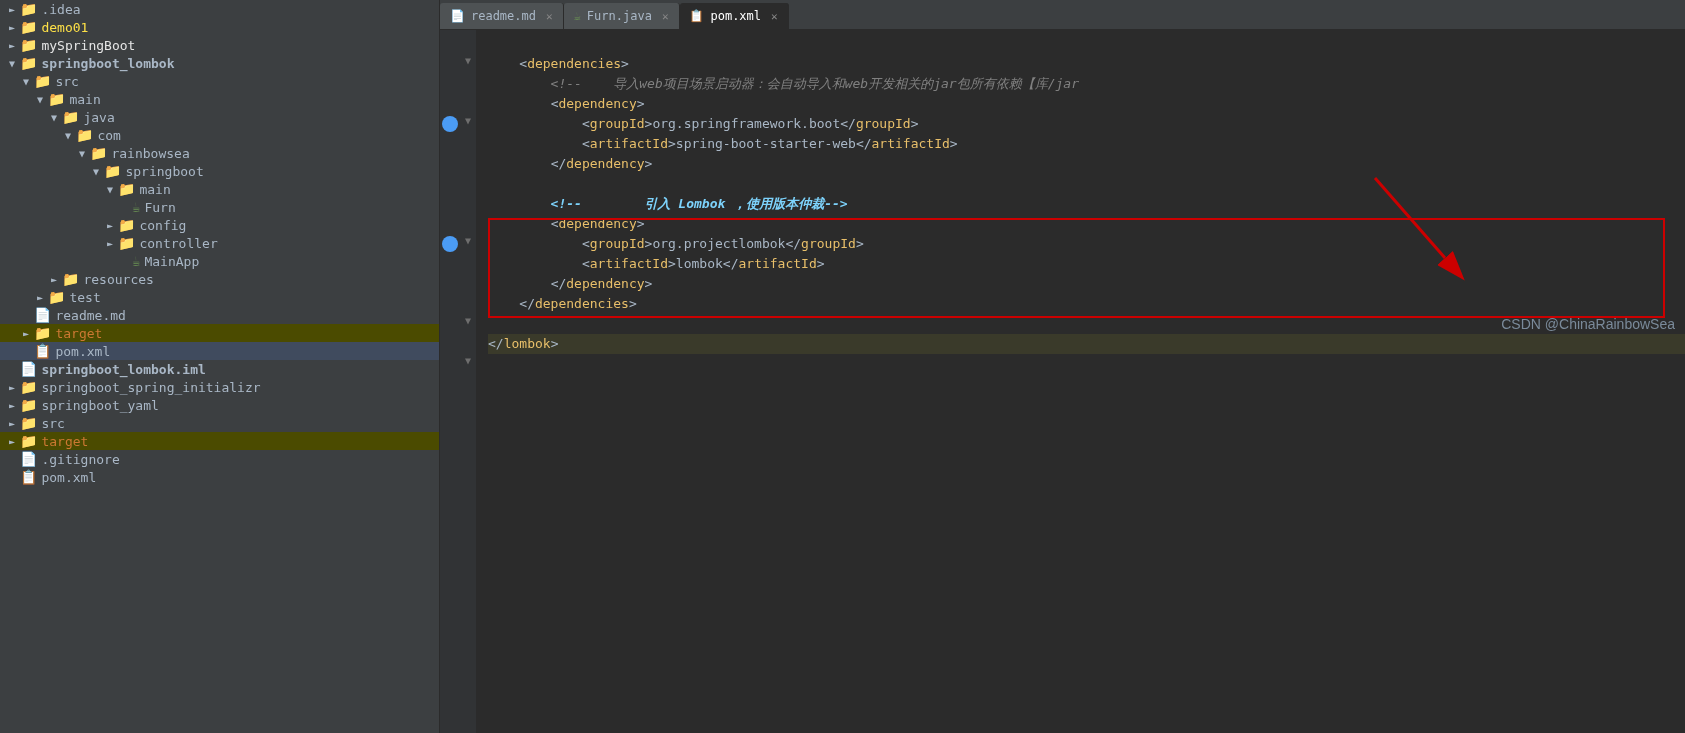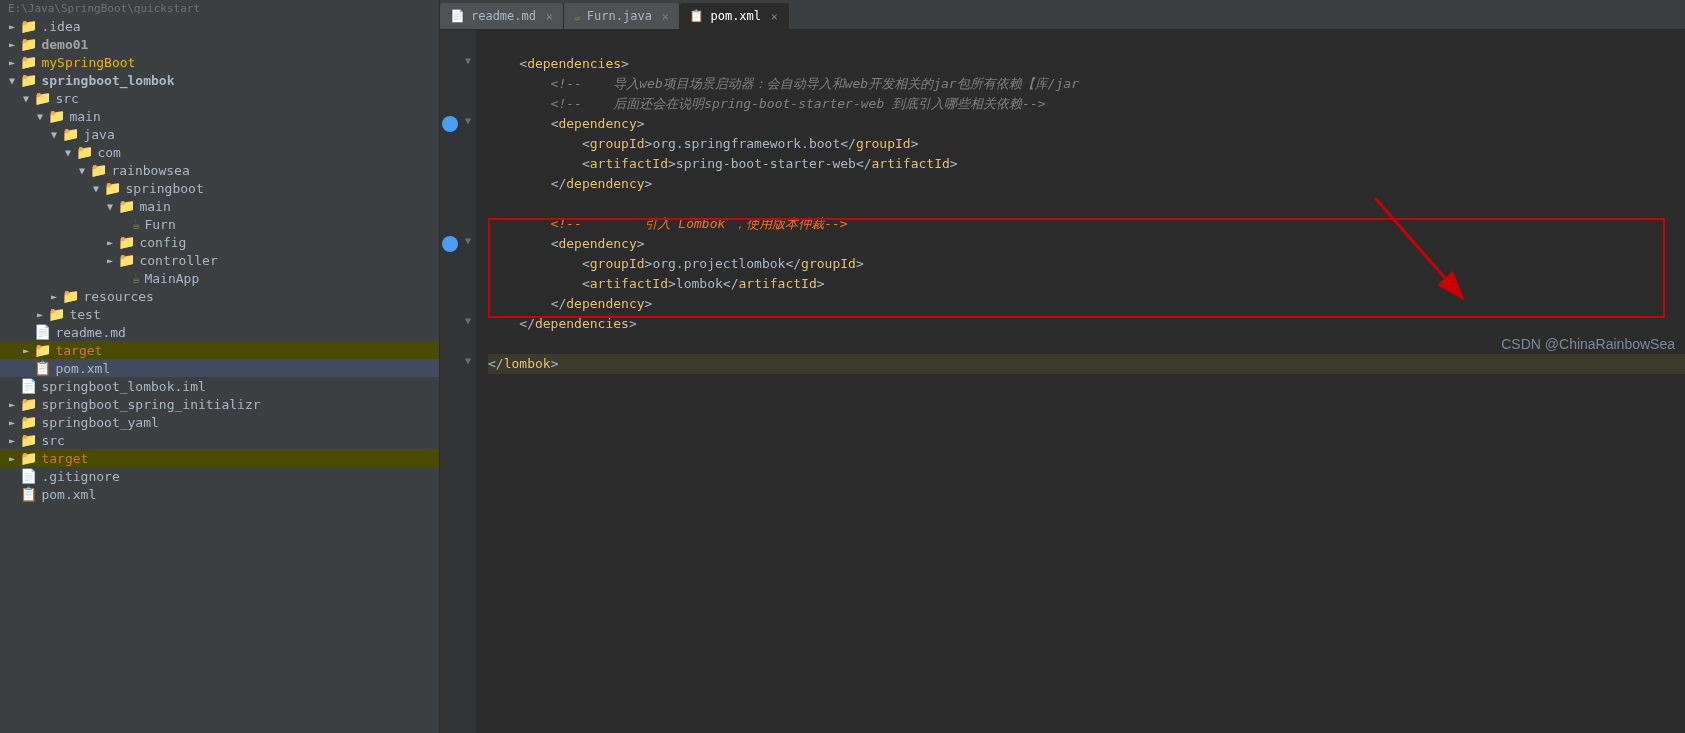--- a/index.html
+++ b/index.html
@@ -219,42 +219,39 @@
       width: 16px;
       background: #313335;
       flex-shrink: 0;
     }
   </style>
 </head>
 <body>
 
 <div id="sidebar">
 
-  <div style="font-size:11px;color:#6e7373;padding:2px 8px 2px 8px;">
-    <span>E:\Java\SpringBoot\quickstart</span>
-  </div>
 
   <div id="tree-container">
       <div class="tree-item">
         <span class="indent" style="width:4px;display:inline-block;"></span>
         <span class="tree-arrow">►</span>
         <span class="tree-icon" style="color:#6897BB;">📁</span>
         <span style="color:#a9b7c6;">.idea</span>
       </div>
       <div class="tree-item">
         <span class="indent" style="width:4px;display:inline-block;"></span>
         <span class="tree-arrow">►</span>
         <span class="tree-icon" style="color:#6897BB;">📁</span>
-        <span style="color:#a3a3a3;font-weight:bold;">demo01</span>
-      </div>
-      <div class="tree-item">
-        <span class="indent" style="width:4px;display:inline-block;"></span>
-        <span class="tree-arrow">►</span>
-        <span class="tree-icon" style="color:#6897BB;">📁</span>
-        <span style="color:#eab308;">mySpringBoot</span>
+        <span style="color:#fde047;">demo01</span>
+      </div>
+      <div class="tree-item">
+        <span class="indent" style="width:4px;display:inline-block;"></span>
+        <span class="tree-arrow">►</span>
+        <span class="tree-icon" style="color:#6897BB;">📁</span>
+        <span style="color:#e5e5e5;">mySpringBoot</span>
       </div>
       <div class="tree-item">
         <span class="indent" style="width:4px;display:inline-block;"></span>
         <span class="tree-arrow">▼</span>
         <span class="tree-icon" style="color:#6897BB;">📁</span>
         <span style="font-weight:bold;color:#a9b7c6;">springboot_lombok</span>
       </div>
       <div class="tree-item">
         <span class="indent" style="width:18px;display:inline-block;"></span>
         <span class="tree-arrow">▼</span>
@@ -348,21 +345,21 @@
       <div class="tree-item selected">
         <span class="indent" style="width:18px;display:inline-block;"></span>
         <span class="tree-arrow" style="color:transparent;">►</span>
         <span class="tree-icon" style="color:#cc7832;">📋</span>
         <span style="color:#a9b7c6;">pom.xml</span>
       </div>
       <div class="tree-item">
         <span class="indent" style="width:4px;display:inline-block;"></span>
         <span class="tree-arrow" style="color:transparent;">►</span>
         <span class="tree-icon" style="color:#a9b7c6;">📄</span>
-        <span style="color:#a9b7c6;">springboot_lombok.iml</span>
+        <span style="color:#a9b7c6;font-weight:bold;">springboot_lombok.iml</span>
       </div>
       <div class="tree-item">
         <span class="indent" style="width:4px;display:inline-block;"></span>
         <span class="tree-arrow">►</span>
         <span class="tree-icon" style="color:#6897BB;">📁</span>
         <span style="color:#a9b7c6;">springboot_spring_initializr</span>
       </div>
       <div class="tree-item">
         <span class="indent" style="width:4px;display:inline-block;"></span>
         <span class="tree-arrow">►</span>
@@ -448,27 +445,26 @@
         <div style="height: 20px;"></div>
         <div style="height: 20px; display: flex; align-items: center; justify-content: center;">
           <span style="color:#6e6e6e;font-size:10px;">▼</span>
         </div>
       </div>
     <div class="code-area" id="code-area">
         <div style="position: relative;">
           <div class="code-line">&nbsp;</div>
           <div class="code-line"><span style="color:#a9b7c6;">    </span><span style="color:#a9b7c6;">&lt;</span><span style="color:#e8bf6a;">dependencies</span><span style="color:#a9b7c6;">&gt;</span></div>
           <div class="code-line"><span style="color:#808080;font-style:italic;">        &lt;!--    导入web项目场景启动器：会自动导入和web开发相关的jar包所有依赖【库/jar</span></div>
-          <div class="code-line"><span style="color:#808080;font-style:italic;">        &lt;!--    后面还会在说明spring-boot-starter-web 到底引入哪些相关依赖--&gt;</span></div>
           <div class="code-line"><span style="color:#a9b7c6;">        </span><span style="color:#a9b7c6;">&lt;</span><span style="color:#e8bf6a;">dependency</span><span style="color:#a9b7c6;">&gt;</span></div>
           <div class="code-line"><span style="color:#a9b7c6;">            </span><span style="color:#a9b7c6;">&lt;</span><span style="color:#e8bf6a;">groupId</span><span style="color:#a9b7c6;">&gt;</span><span style="color:#a9b7c6;">org.springframework.boot</span><span style="color:#a9b7c6;">&lt;/</span><span style="color:#e8bf6a;">groupId</span><span style="color:#a9b7c6;">&gt;</span></div>
           <div class="code-line"><span style="color:#a9b7c6;">            </span><span style="color:#a9b7c6;">&lt;</span><span style="color:#e8bf6a;">artifactId</span><span style="color:#a9b7c6;">&gt;</span><span style="color:#a9b7c6;">spring-boot-starter-web</span><span style="color:#a9b7c6;">&lt;/</span><span style="color:#e8bf6a;">artifactId</span><span style="color:#a9b7c6;">&gt;</span></div>
           <div class="code-line"><span style="color:#a9b7c6;">        </span><span style="color:#a9b7c6;">&lt;/</span><span style="color:#e8bf6a;">dependency</span><span style="color:#a9b7c6;">&gt;</span></div>
           <div class="code-line">&nbsp;</div>
-          <div class="code-line"><span style="color:#f97316;font-style:italic;">        &lt;!--        引入 Lombok ，使用版本仲裁--&gt;</span></div>
+          <div class="code-line"><span style="color:#7dd3fc;font-style:italic;font-weight:bold;">        &lt;!--        引入 Lombok ，使用版本仲裁--&gt;</span></div>
           <div class="code-line"><span style="color:#a9b7c6;">        </span><span style="color:#a9b7c6;">&lt;</span><span style="color:#e8bf6a;">dependency</span><span style="color:#a9b7c6;">&gt;</span></div>
           <div class="code-line"><span style="color:#a9b7c6;">            </span><span style="color:#a9b7c6;">&lt;</span><span style="color:#e8bf6a;">groupId</span><span style="color:#a9b7c6;">&gt;</span><span style="color:#a9b7c6;">org.projectlombok</span><span style="color:#a9b7c6;">&lt;/</span><span style="color:#e8bf6a;">groupId</span><span style="color:#a9b7c6;">&gt;</span></div>
           <div class="code-line"><span style="color:#a9b7c6;">            </span><span style="color:#a9b7c6;">&lt;</span><span style="color:#e8bf6a;">artifactId</span><span style="color:#a9b7c6;">&gt;</span><span style="color:#a9b7c6;">lombok</span><span style="color:#a9b7c6;">&lt;/</span><span style="color:#e8bf6a;">artifactId</span><span style="color:#a9b7c6;">&gt;</span></div>
           <div class="code-line"><span style="color:#a9b7c6;">        </span><span style="color:#a9b7c6;">&lt;/</span><span style="color:#e8bf6a;">dependency</span><span style="color:#a9b7c6;">&gt;</span></div>
           <div class="code-line"><span style="color:#a9b7c6;">    </span><span style="color:#a9b7c6;">&lt;/</span><span style="color:#e8bf6a;">dependencies</span><span style="color:#a9b7c6;">&gt;</span></div>
           <div class="code-line">&nbsp;</div>
           <div class="code-line" style="background: rgb(58, 58, 42);"><span style="color:#a9b7c6;">&lt;/</span><span style="color:#e8bf6a;">lombok</span><span style="color:#a9b7c6;">&gt;</span></div>
           <div class="highlight-box" style="top: 184px; left: 0px; right: 20px; height: 100px;"></div>
           <div style="position: absolute; bottom: 60px; right: 220px; pointer-events: none;">
 <svg width="120" height="120" viewBox="0 0 120 120">

